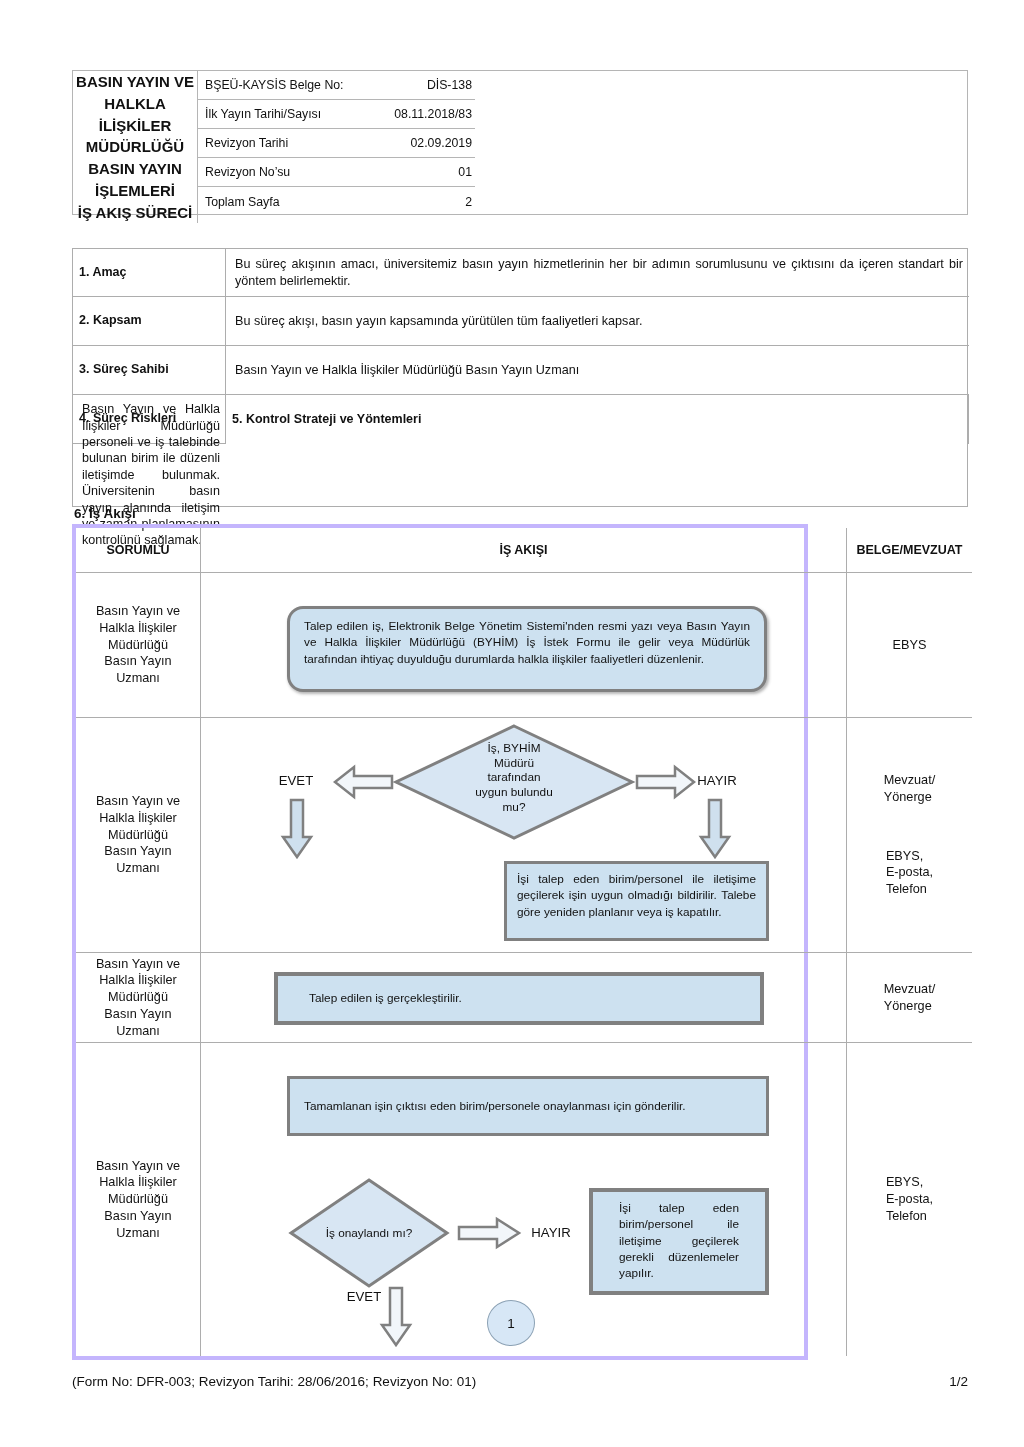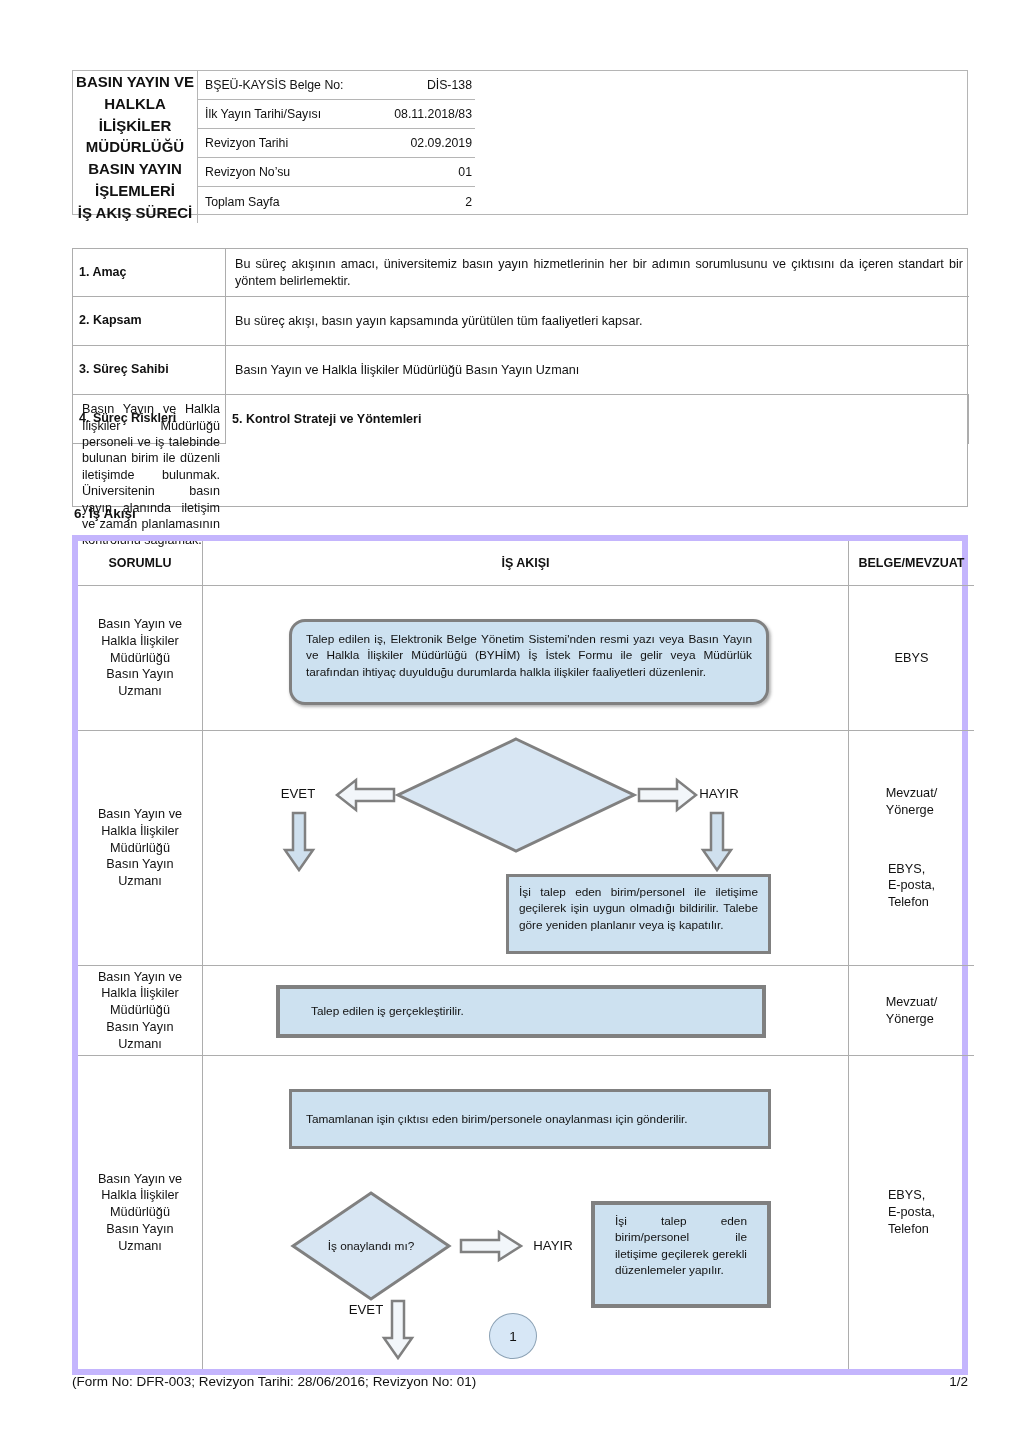--- a/index.html
+++ b/index.html
@@ -39,24 +39,24 @@
     display:flex; align-items:center; padding:2px 12px 2px 6px; font-weight:bold; font-size:12.5px; line-height:1.25; }
   .sec-text { border-bottom:1px solid #adadad; display:flex; align-items:center;
     padding:3px 6px 3px 9px; font-size:12.6px; line-height:1.3; }
   .sec-table .lastrow { border-bottom:none; }
   .just { text-align:justify; }
 
   .flow-title { position:absolute; left:74px; top:506px; font-size:13.5px; font-weight:bold; }
 
   
   .flow-table {
-    position:absolute; left:72px; top:535px; width:896px;
+    position:absolute; left:72px; top:524px; width:736px;
     display:grid; grid-template-columns:125px 646px 125px;
     grid-template-rows:45px 145px 235px 90px 313px;
-    border:6px solid #c4b5fd;
+    border:4px solid #c4b5fd;
   }
   .ft-cell { border-right:1px solid #adadad; border-bottom:1px solid #adadad; position:relative; }
   .ft-cell.colend { border-right:none; }
   .ft-cell.rowend { border-bottom:none; }
   .ft-head { display:flex; align-items:center; justify-content:center; font-weight:bold; font-size:12.5px; }
   .ft-resp { display:flex; align-items:center; justify-content:center; text-align:center;
     font-size:12.7px; line-height:1.32; }
   .ft-docs { display:flex; flex-direction:column; align-items:center; justify-content:center;
     font-size:12.7px; line-height:1.32; }
   .docgap { height:42px; }
@@ -139,20 +139,25 @@
 Basın Yayın
 Uzmanı</div>
     <div class="ft-cell">
       <svg class="shape-svg" width="646" height="235" viewBox="0 0 646 235">
         <polygon points="313,8 431,64 313,120 195,64" fill="#d8e6f3" stroke="#808080" stroke-width="3"></polygon>
         <polygon points="134,64 153,49 153,58 191,58 191,70 153,70 153,79" fill="#f2f6fa" stroke="#808080" stroke-width="2.5"></polygon>
         <polygon points="436,58 474,58 474,49 493,64 474,79 474,70 436,70" fill="#f2f6fa" stroke="#808080" stroke-width="2.5"></polygon>
         <polygon points="90,82 102,82 102,119 110,119 96,139 82,119 90,119" fill="#cfe0ee" stroke="#808080" stroke-width="2.5"></polygon>
         <polygon points="508,82 520,82 520,119 528,119 514,139 500,119 508,119" fill="#cfe0ee" stroke="#808080" stroke-width="2.5"></polygon>
       </svg>
+      <div class="diamond-text pre" style="left:238px; top:23px; width:150px;">İş, BYHİM
+Müdürü
+tarafından
+uygun bulundu
+mu?</div>
       <div class="yn-label" style="left:60px; top:55px; width:70px;">EVET</div>
       <div class="yn-label" style="left:481px; top:55px; width:70px;">HAYIR</div>
       <div class="flow-box small-rounded just" style="left:303px; top:143px; width:265px; height:80px; padding:7px 10px;">İşi talep eden birim/personel ile iletişime geçilerek işin uygun olmadığı bildirilir. Talebe göre yeniden planlanır veya iş kapatılır.</div>
     </div>
     <div class="ft-cell ft-docs colend">
       <div class="pre">Mevzuat/
 Yönerge</div>
       <div class="docgap"></div>
       <div class="pre">EBYS,
 E-posta,
@@ -177,21 +182,21 @@
 Uzmanı</div>
     <div class="ft-cell rowend">
       <div class="flow-box vcenter" style="left:86px; top:33px; width:482px; height:60px; padding:0 14px; border-width:3px;">Tamamlanan işin çıktısı eden birim/personele onaylanması için gönderilir.</div>
       <svg class="shape-svg" width="646" height="313" viewBox="0 0 646 313">
         <polygon points="168,137 246,190 168,243 90,190" fill="#d8e6f3" stroke="#808080" stroke-width="3"></polygon>
         <polygon points="258,184 296,184 296,176 318,190 296,204 296,196 258,196" fill="#f2f6fa" stroke="#808080" stroke-width="2.5"></polygon>
         <polygon points="189,245 201,245 201,282 209,282 195,302 181,282 189,282" fill="#f2f6fa" stroke="#808080" stroke-width="2.5"></polygon>
       </svg>
       <div class="diamond-text" style="left:98px; top:183px; width:140px;">İş onaylandı mı?</div>
       <div class="yn-label" style="left:318px; top:182px; width:64px;">HAYIR</div>
-      <div class="flow-box just" style="left:388px; top:145px; width:180px; height:107px; padding:8px 20px; border-width:4px;">İşi talep eden birim/personel ile iletişime geçilerek gerekli düzenlemeler yapılır.</div>
+      <div class="flow-box just" style="left:388px; top:145px; width:180px; height:107px; padding:8px 26px; border-width:4px;">İşi talep eden birim/personel ile iletişime geçilerek gerekli düzenlemeler yapılır.</div>
       <div class="yn-label" style="left:131px; top:246px; width:64px;">EVET</div>
       <div class="connector-circle" style="left:286px; top:257px;">1</div>
     </div>
     <div class="ft-cell ft-docs colend rowend pre" style="padding-top:0;">EBYS,
 E-posta,
 Telefon</div>
   </div>
 
   <div class="footer">
     <span>(Form No: DFR-003; Revizyon Tarihi: 28/06/2016; Revizyon No: 01)</span>

